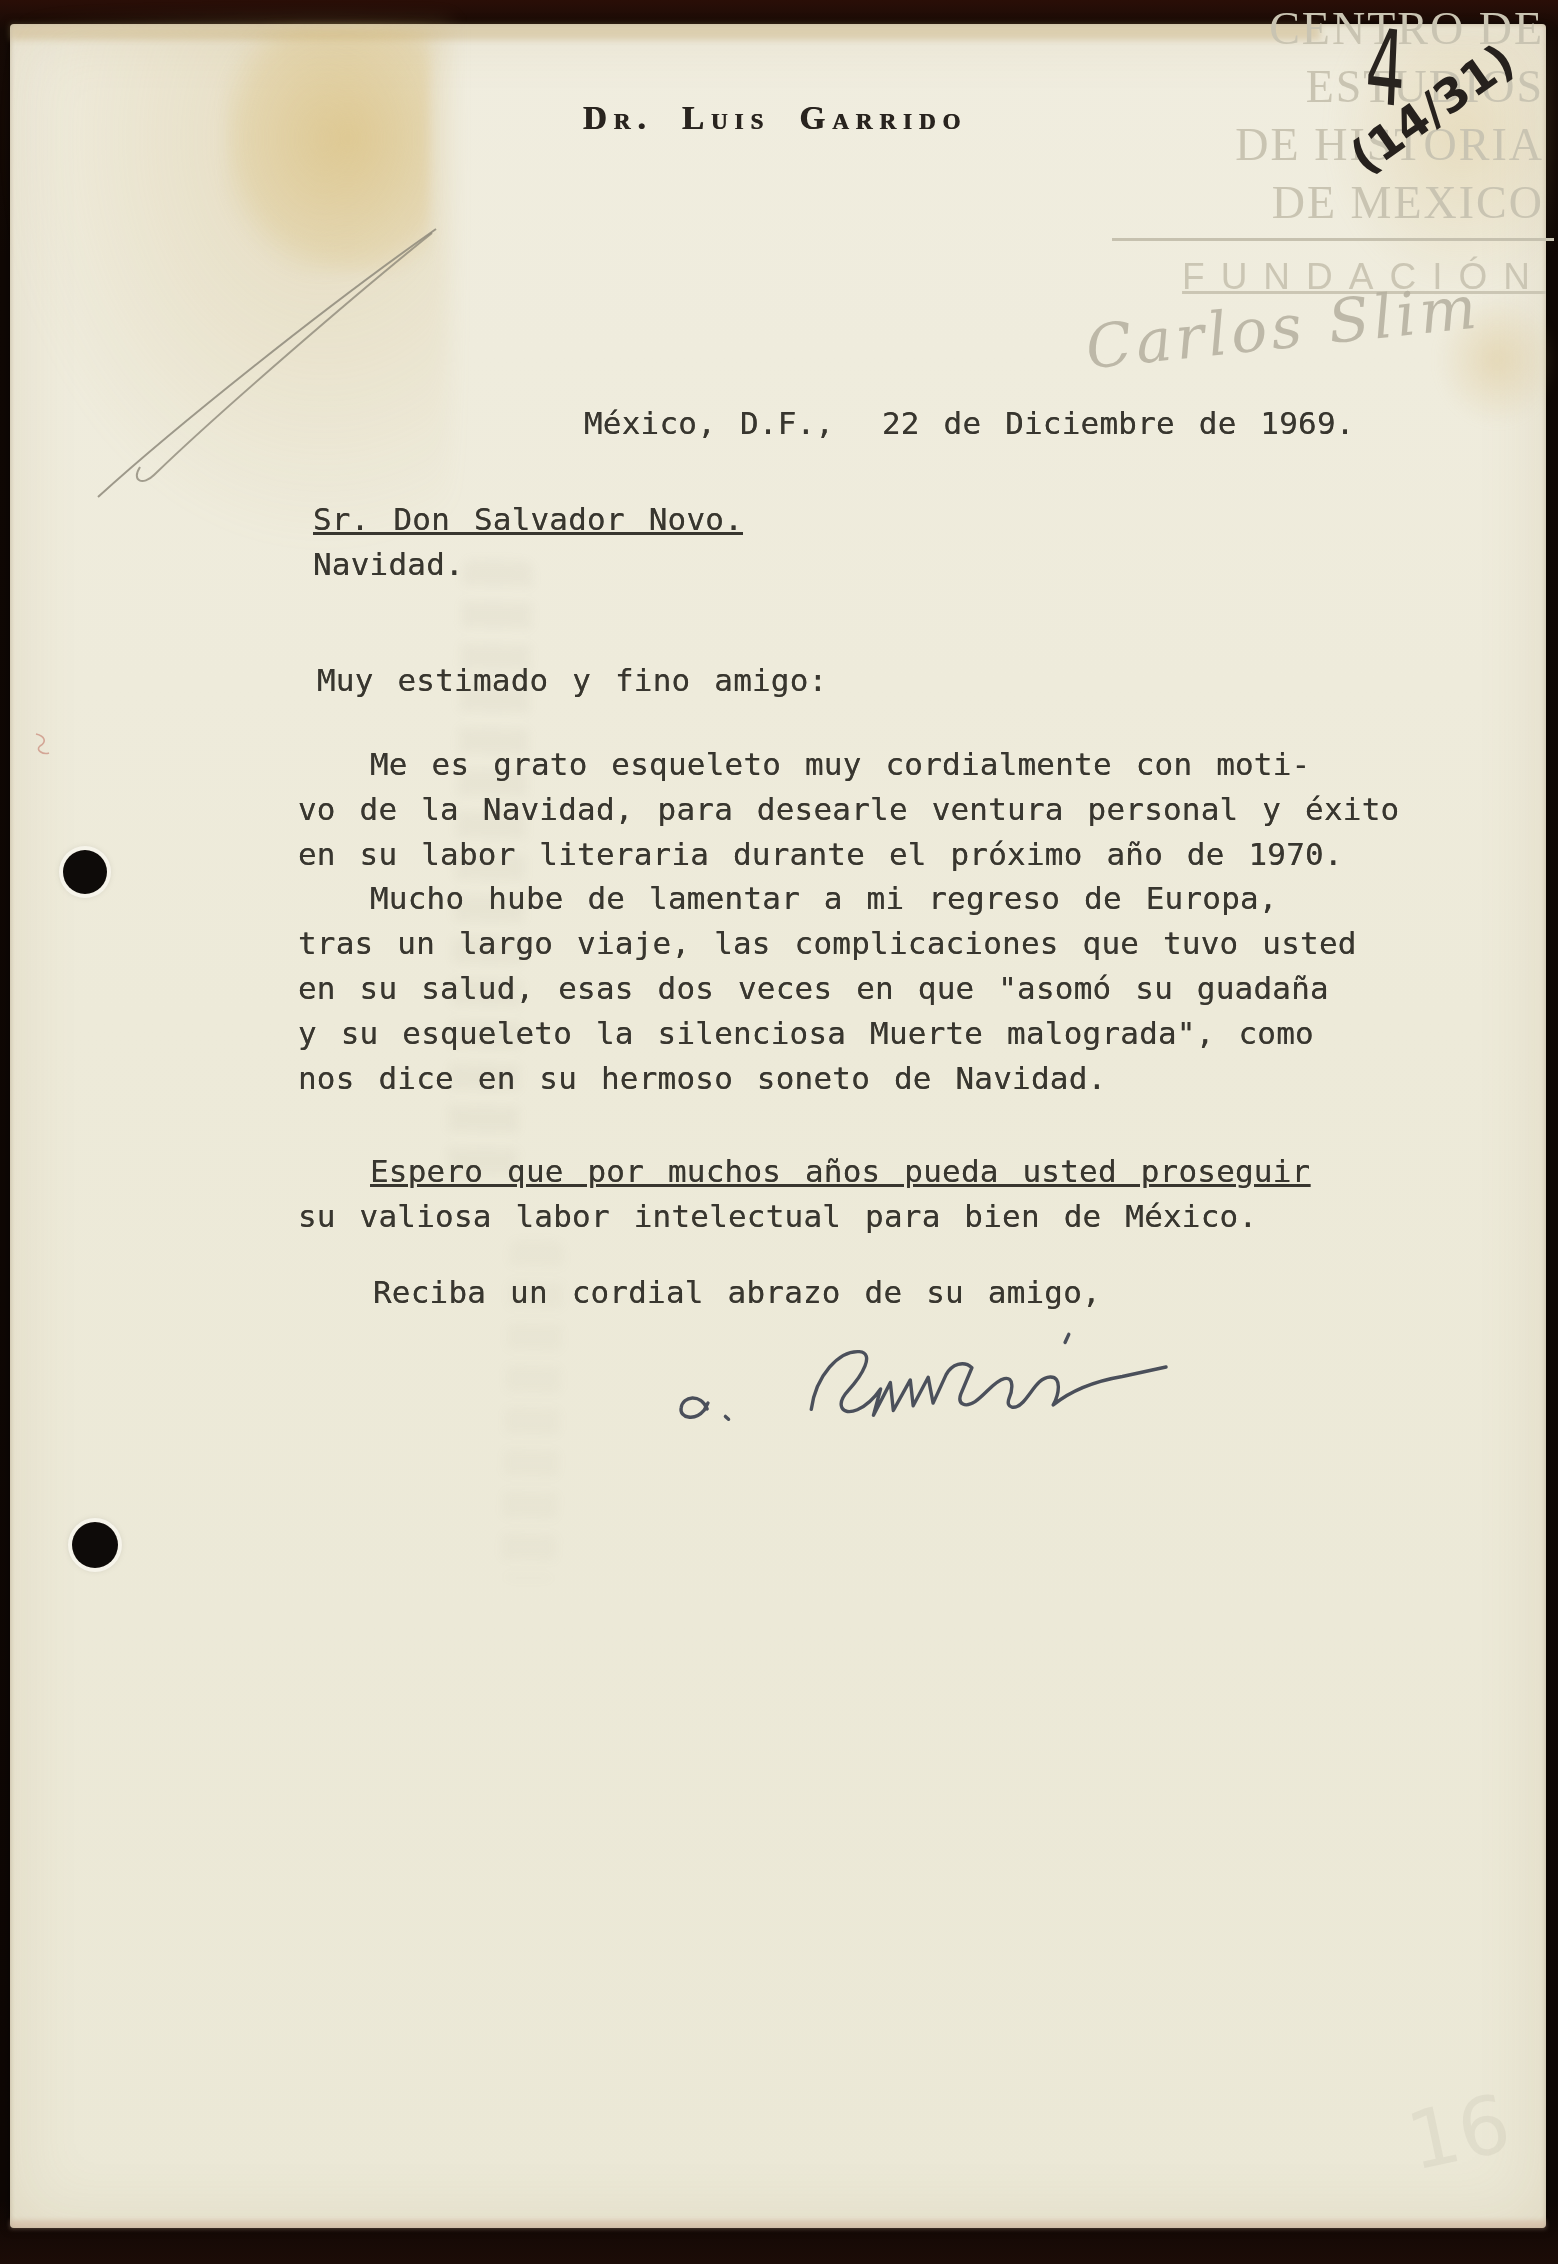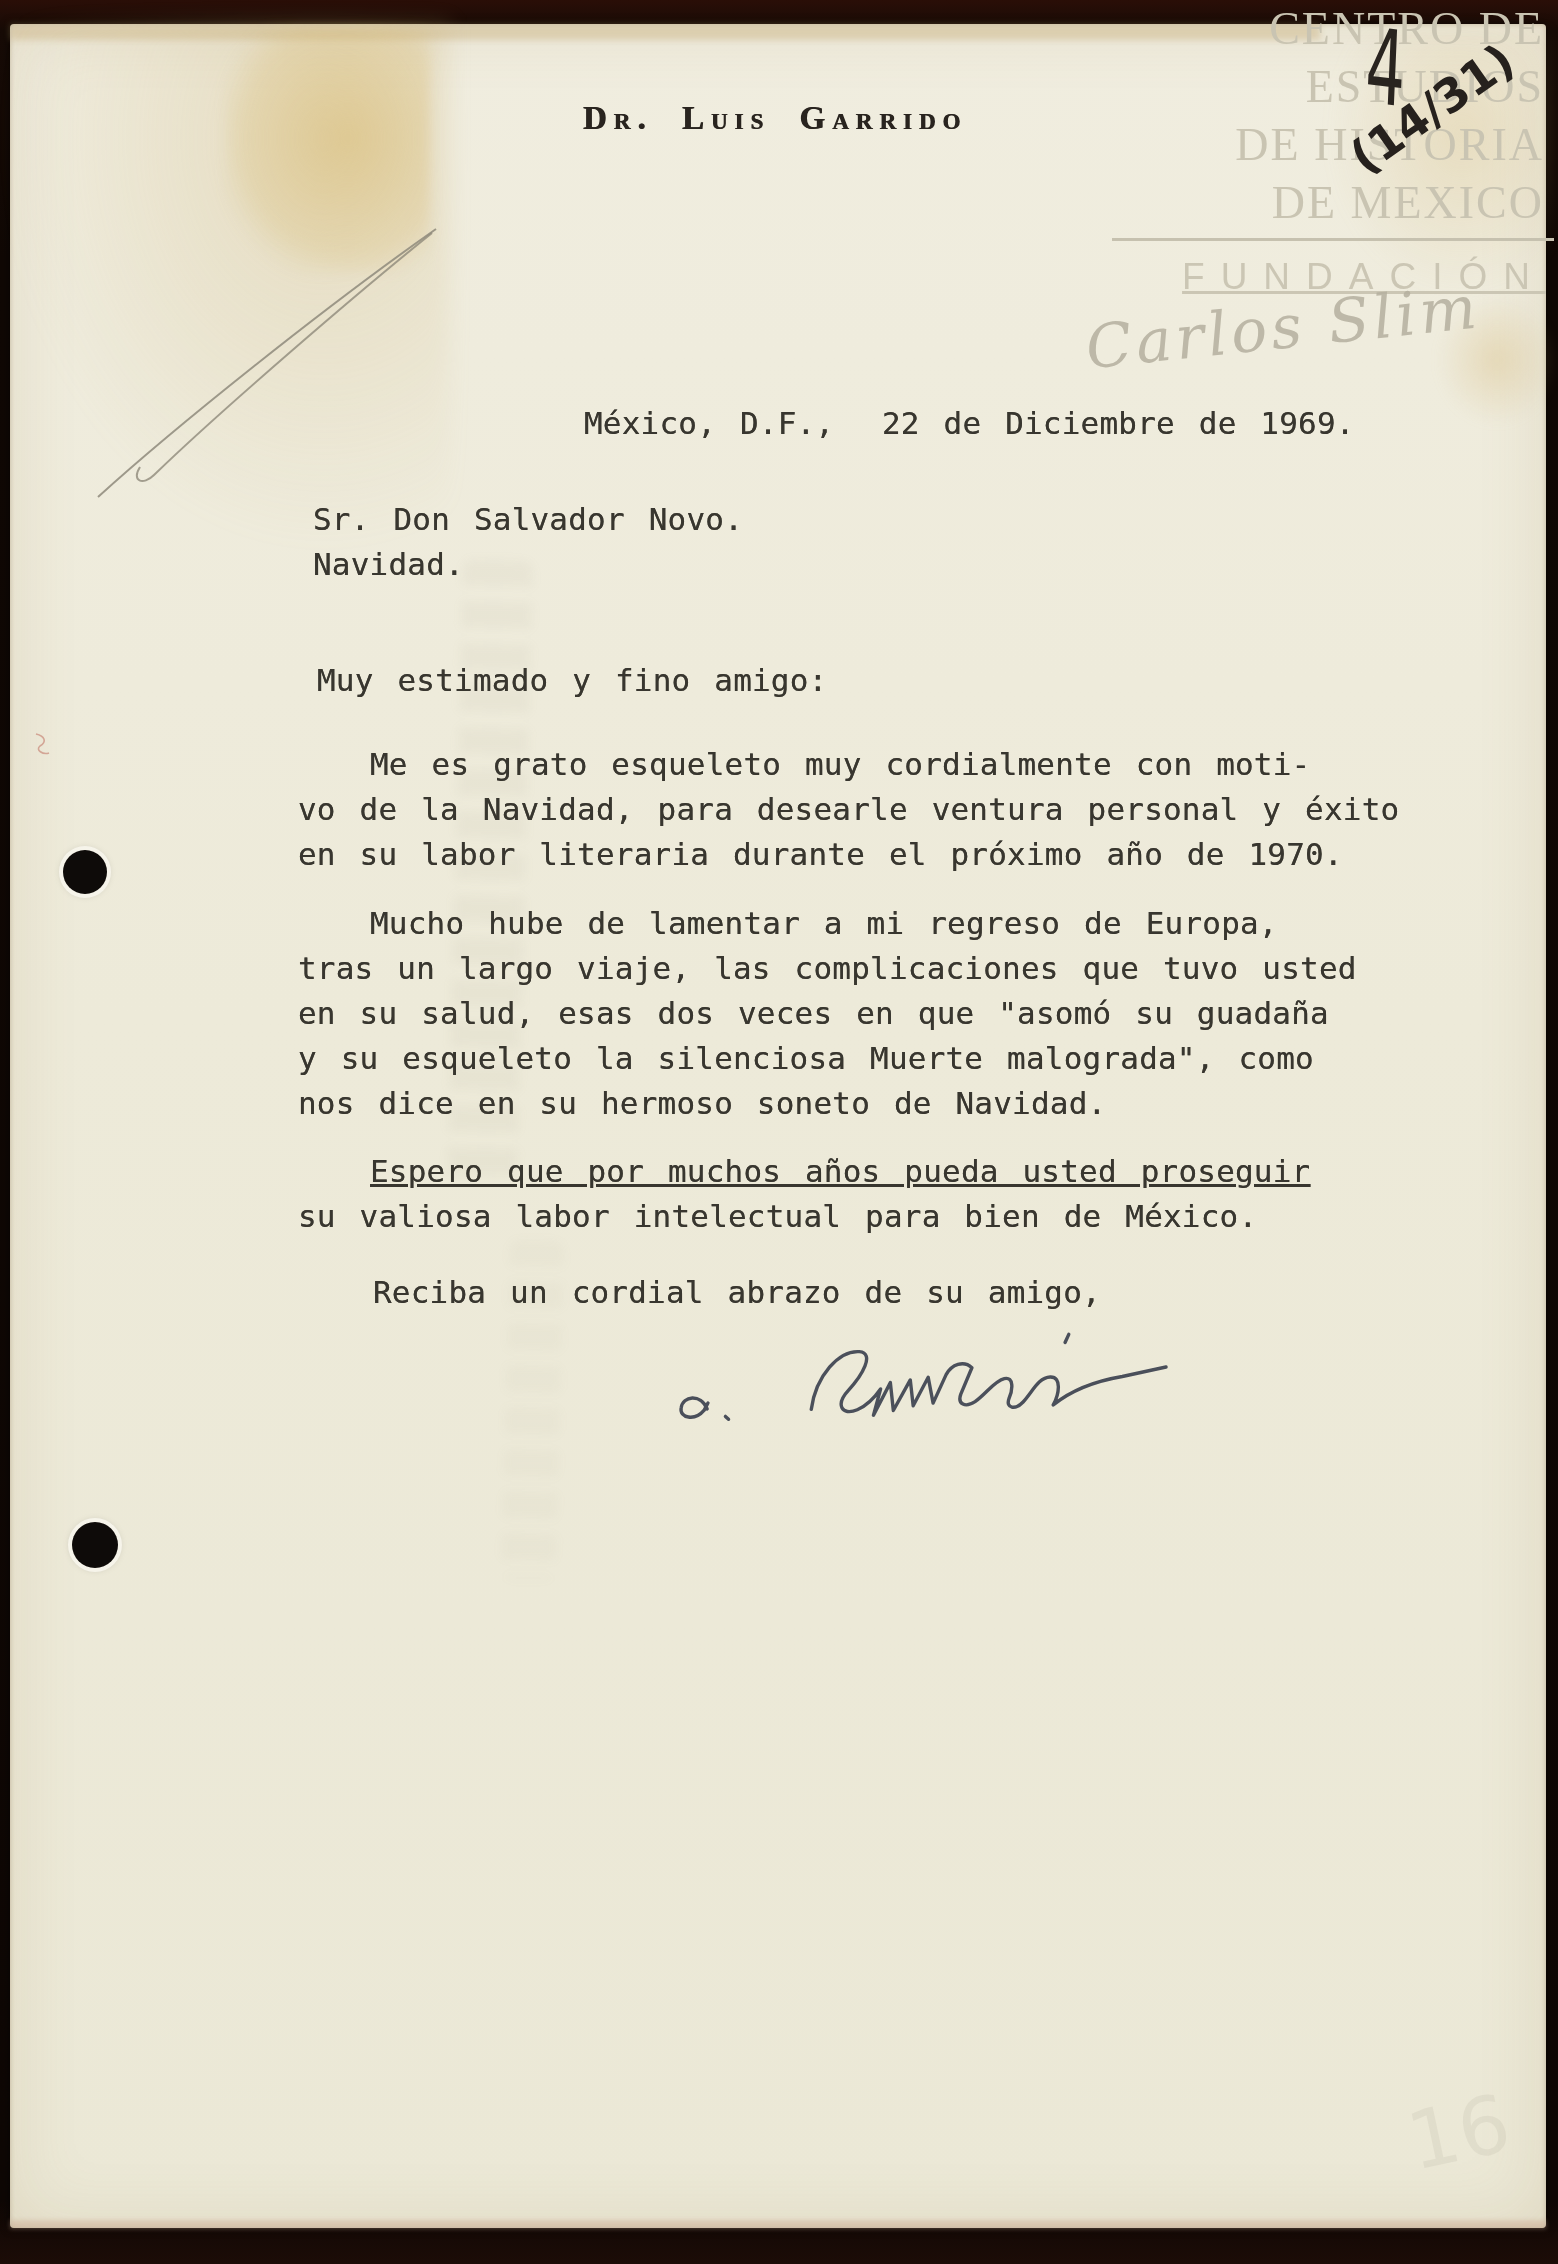--- a/index.html
+++ b/index.html
@@ -79,33 +79,33 @@
 
   <svg class="overlay" style="left:32px;top:730px;width:22px;height:28px;" viewBox="0 0 22 28">
     <path d="M 4 4 c 9 2 11 8 4 12 c -5 4 3 9 9 7" fill="none" stroke="#c07060" stroke-width="1.6" opacity=".55"></path>
   </svg>
 
   <div class="letterhead">Dr. Luis Garrido</div>
 
   <div class="tw line" style="left:584px;top:353px;margin-top:48px;">México, D.F.,  22 de Diciembre de 1969.</div>
 
   <div style="position:absolute;left:313px;top:497px;">
-    <div class="tw line" style="position:static;">Sr. Don Salvador Novo.</div>
+    <div class="tw line" style="position:static;text-decoration:underline;">Sr. Don Salvador Novo.</div>
     <div class="tw line" style="position:static;">Navidad.</div>
   </div>
 
   <div class="tw line" style="left:317px;top:658px;">Muy estimado y fino amigo:</div>
 
   <div class="para" style="top:742px;">
     <div class="tw line indent" style="position:static;">Me es grato esqueleto muy cordialmente con moti-</div>
     <div class="tw line" style="position:static;">vo de la Navidad, para desearle ventura personal y éxito</div>
     <div class="tw line" style="position:static;">en su labor literaria durante el próximo año de 1970.</div>
   </div>
 
-  <div class="para" style="top:901px;">
+  <div class="para" style="top:876px;">
     <div class="tw line indent" style="position:static;">Mucho hube de lamentar a mi regreso de Europa,</div>
     <div class="tw line" style="position:static;">tras un largo viaje, las complicaciones que tuvo usted</div>
     <div class="tw line" style="position:static;">en su salud, esas dos veces en que "asomó su guadaña</div>
     <div class="tw line" style="position:static;">y su esqueleto la silenciosa Muerte malograda", como</div>
     <div class="tw line" style="position:static;">nos dice en su hermoso soneto de Navidad.</div>
   </div>
 
   <div class="para" style="top:1149px;">
     <div class="tw line indent" style="position:static;text-decoration:underline;">Espero que por muchos años pueda usted proseguir</div>
     <div class="tw line" style="position:static;">su valiosa labor intelectual para bien de México.</div>

